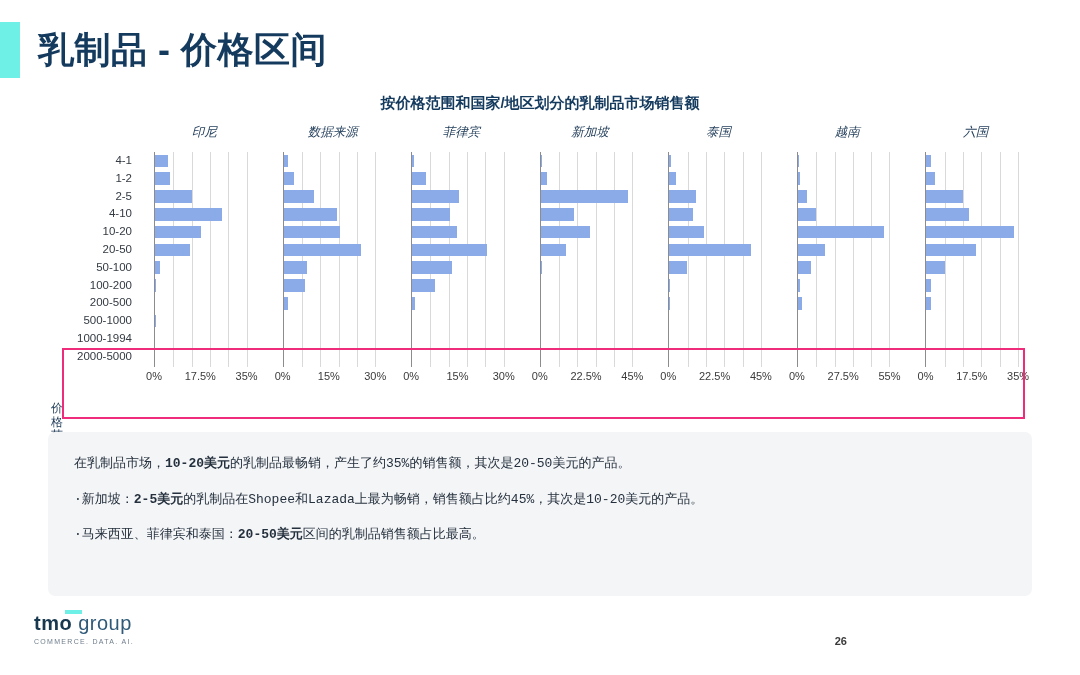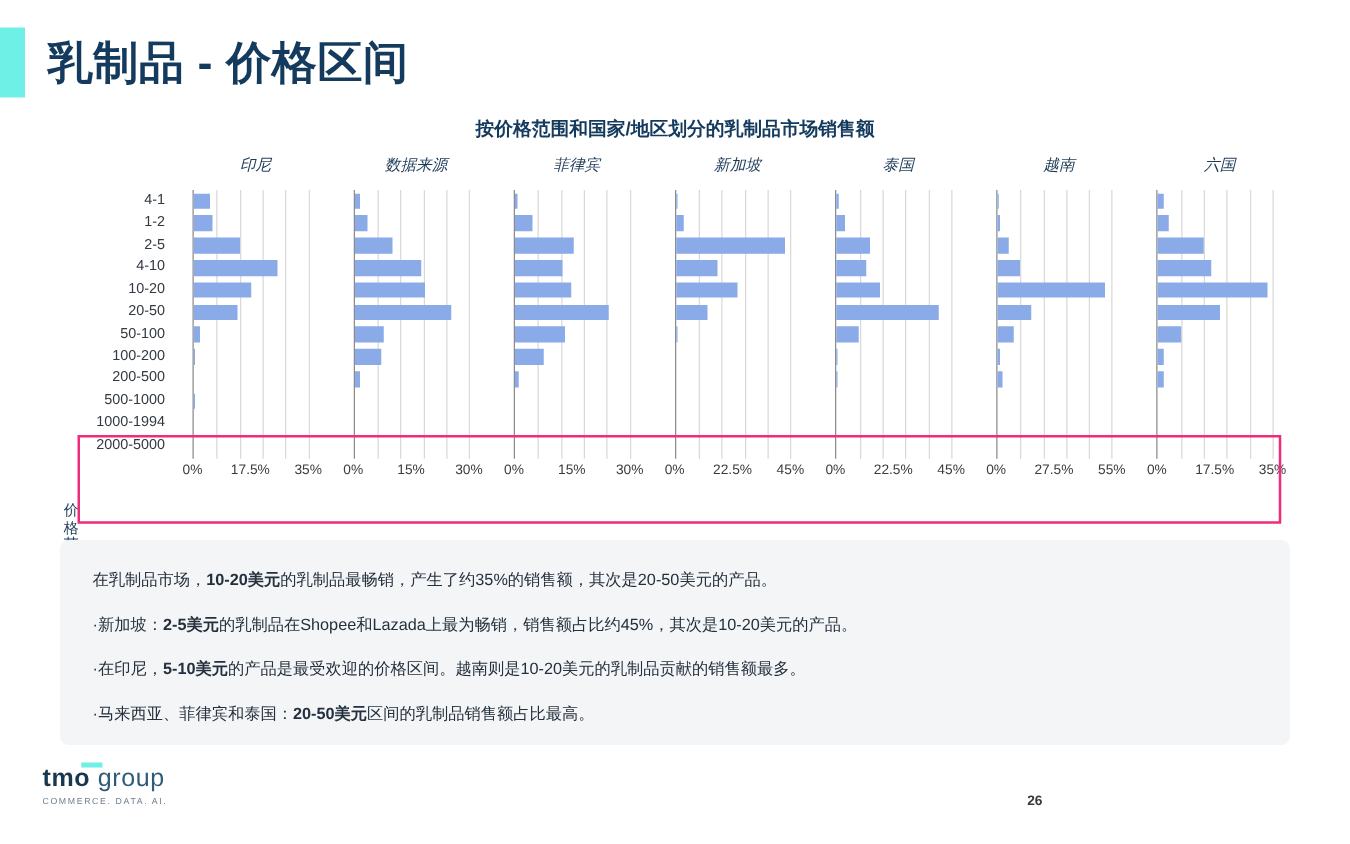--- a/index.html
+++ b/index.html
@@ -54,25 +54,25 @@
     position:absolute;left:62px;top:196px;width:963px;height:71px;
     border:2.4px solid #ef2b7b;box-sizing:border-box;pointer-events:none;
   }
 
   
   #notes{
     position:absolute;left:48px;top:432px;width:984px;height:164px;
     background:#f4f5f7;border-radius:7px;box-sizing:border-box;
     padding:22px 26px 0 26px;
   }
-  .note-line{font-size:13px;color:#24303d;line-height:19px;margin-bottom:16.5px;}
+  .note-line{font-size:13px;color:#24303d;line-height:19px;margin-bottom:16.5px;font-family:Liberation Mono, monospace;}
   .note-line b{font-weight:bold;}
 
   
-  #footer{position:absolute;left:0;top:604px;width:852px;height:70px;}
+  #footer{position:absolute;left:0;top:604px;width:852px;height:70px;padding-left:13px;}
   #logo{position:absolute;left:34px;top:8px;}
   #logo-main{font-size:20px;color:#17384f;letter-spacing:.5px;font-weight:600;position:relative;display:inline-block;}
   #logo-main .grp{color:#2f5a78;font-weight:400;}
   #logo-bar{position:absolute;left:31px;top:-2px;width:17px;height:3.5px;background:#6ef0e6;}
   #logo-sub{font-size:7px;color:#6f7e8c;letter-spacing:1.3px;margin-top:3px;}
   #meta{position:absolute;right:60px;top:10px;text-align:left;}
   .meta-line{font-size:10.5px;color:#6b6b6b;line-height:17px;white-space:nowrap;}
   #page-number{position:absolute;right:18px;top:31px;font-size:11px;font-weight:bold;color:#3a3a3a;}
 </style>
 </head>
@@ -418,21 +418,20 @@
           </div>
         </div>
       </div>
     <div id="highlight-box" style="border-color: rgb(239, 43, 123);"></div>
   </div>
 </div>
 
 <div id="notes">
     <div class="note-line">在乳制品市场，<b>10-20美元</b>的乳制品最畅销，产生了约35%的销售额，其次是20-50美元的产品。</div>
     <div class="note-line">·新加坡：<b>2-5美元</b>的乳制品在Shopee和Lazada上最为畅销，销售额占比约45%，其次是10-20美元的产品。</div>
-    <div class="note-line">·在印尼，<b>5-10美元</b>的产品是最受欢迎的价格区间。越南则是10-20美元的乳制品贡献的销售额最多。</div>
     <div class="note-line">·马来西亚、菲律宾和泰国：<b>20-50美元</b>区间的乳制品销售额占比最高。</div>
   </div>
 
 <div id="footer">
   <div id="logo">
     <div id="logo-main">
       <span id="logo-bar"></span><span>tmo</span><span class="grp" style="margin-left:6px;">group</span>
     </div>
     <div id="logo-sub">COMMERCE. DATA. AI.</div>
   </div>

